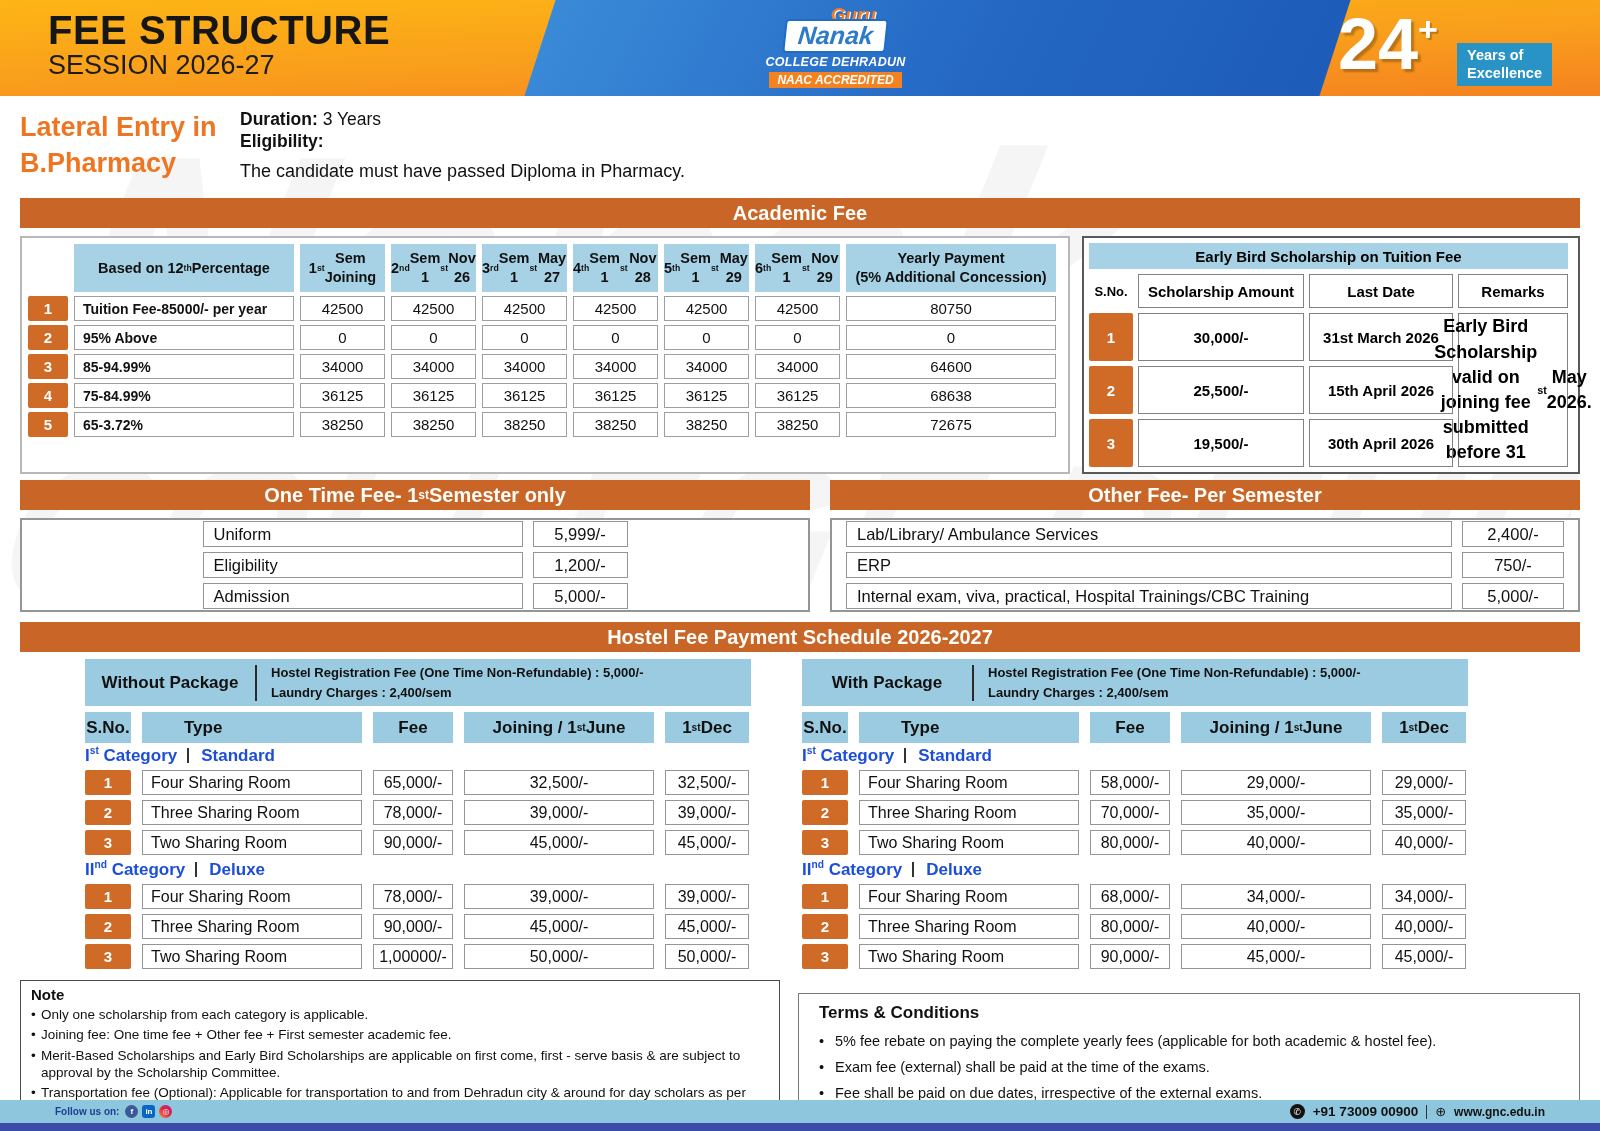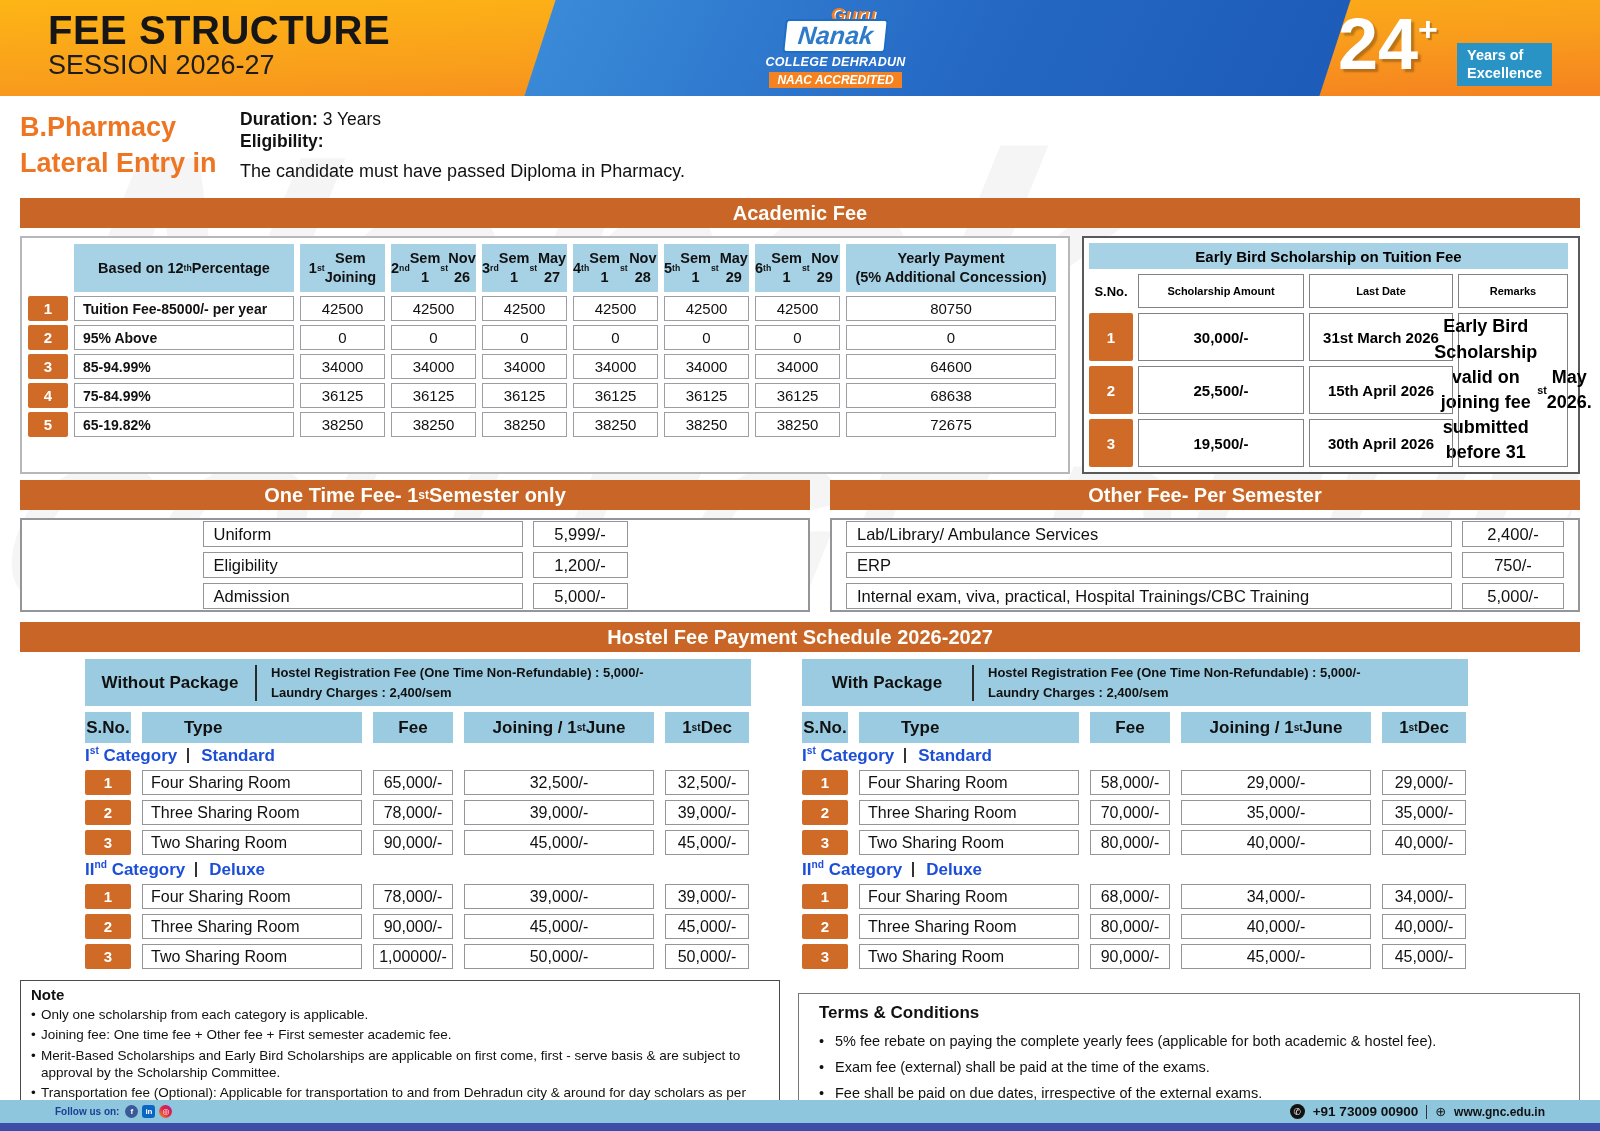--- a/index.html
+++ b/index.html
@@ -45,21 +45,21 @@
   .acad-panel{width:1050px;border:2px solid #b6b8ba;padding:6px;background:#fff;}
   .academic-table{display:grid;grid-template-columns:40px 220px repeat(6,85px) 210px;gap:4px 6px;}
   .ahead{background:#a7d2e6;color:#111;font-weight:bold;font-size:14.5px;line-height:1.3;display:flex;align-items:center;justify-content:center;text-align:center;height:48px;}
   .abadge{background:#d06b27;color:#fff;font-weight:bold;font-size:15px;display:flex;align-items:center;justify-content:center;border-radius:2px;}
   .acell{border:1px solid #9c9ea1;background:#fff;display:flex;align-items:center;justify-content:center;font-size:15px;height:25px;color:#111;}
   .alabel{justify-content:flex-start;padding-left:8px;font-weight:bold;font-size:14px;}
 
   .sch-panel{width:498px;border:2px solid #58595b;padding:5px;background:#fff;}
   .sch-table{display:grid;grid-template-columns:44px 166px 144px 110px;grid-template-rows:26px 34px 48px 48px 48px;gap:5px;}
   .sc-title{grid-column:1/-1;background:#a7d2e6;font-weight:bold;font-size:15px;display:flex;align-items:center;justify-content:center;}
-  .sc-head{border:1.5px solid #808285;font-weight:bold;font-size:11px;display:flex;align-items:center;justify-content:center;background:#fff;}
+  .sc-head{border:1.5px solid #808285;font-weight:bold;font-size:15px;display:flex;align-items:center;justify-content:center;background:#fff;}
   .sc-head.plain{border:none;font-size:13px;}
   .sc-cell{border:1.5px solid #808285;font-weight:bold;font-size:15px;display:flex;align-items:center;justify-content:center;}
   .sc-remarks{grid-column:4;grid-row:3/span 3;border:1.5px solid #808285;font-weight:bold;font-size:18px;line-height:1.4;display:flex;align-items:center;justify-content:center;text-align:center;padding:16px;}
 
   
   .fee-bars-row{display:flex;gap:20px;margin:0 20px;}
   .fee-bars-row .bar{margin:0;}
   .bar-onetime{width:790px;}
   .bar-other{width:750px;}
   .fee-boxes-row{display:flex;gap:20px;margin:8px 20px 0;}
@@ -144,22 +144,22 @@
       <span class="ex-num">24</span><span class="ex-plus">+</span>
       <div class="ex-badge">
         <div>Years of</div>
         <div>Excellence</div>
       </div>
     </div>
   </div>
 
   <div class="course-row z">
     <div class="course-name">
+      <div>Lateral Entry in</div>
       <div>B.Pharmacy</div>
-      <div>Lateral Entry in</div>
     </div>
     <div class="course-info">
       <div><span class="ci-label">Duration:</span> <span>3 Years</span></div>
       <div class="ci-label">Eligibility:</div>
       <div class="eligibility-text">The candidate must have passed Diploma in Pharmacy.</div>
     </div>
   </div>
 
   <div class="bar z">Academic Fee</div>
 
@@ -205,21 +205,21 @@
           <div class="abadge">4</div>
           <div class="acell alabel">75-84.99%</div>
           <div class="acell">36125</div>
           <div class="acell">36125</div>
           <div class="acell">36125</div>
           <div class="acell">36125</div>
           <div class="acell">36125</div>
           <div class="acell">36125</div>
           <div class="acell">68638</div>
           <div class="abadge">5</div>
-          <div class="acell alabel">65-19.82%</div>
+          <div class="acell alabel">65-3.72%</div>
           <div class="acell">38250</div>
           <div class="acell">38250</div>
           <div class="acell">38250</div>
           <div class="acell">38250</div>
           <div class="acell">38250</div>
           <div class="acell">38250</div>
           <div class="acell">72675</div>
         </div>
     </div>
     <div class="sch-panel">

